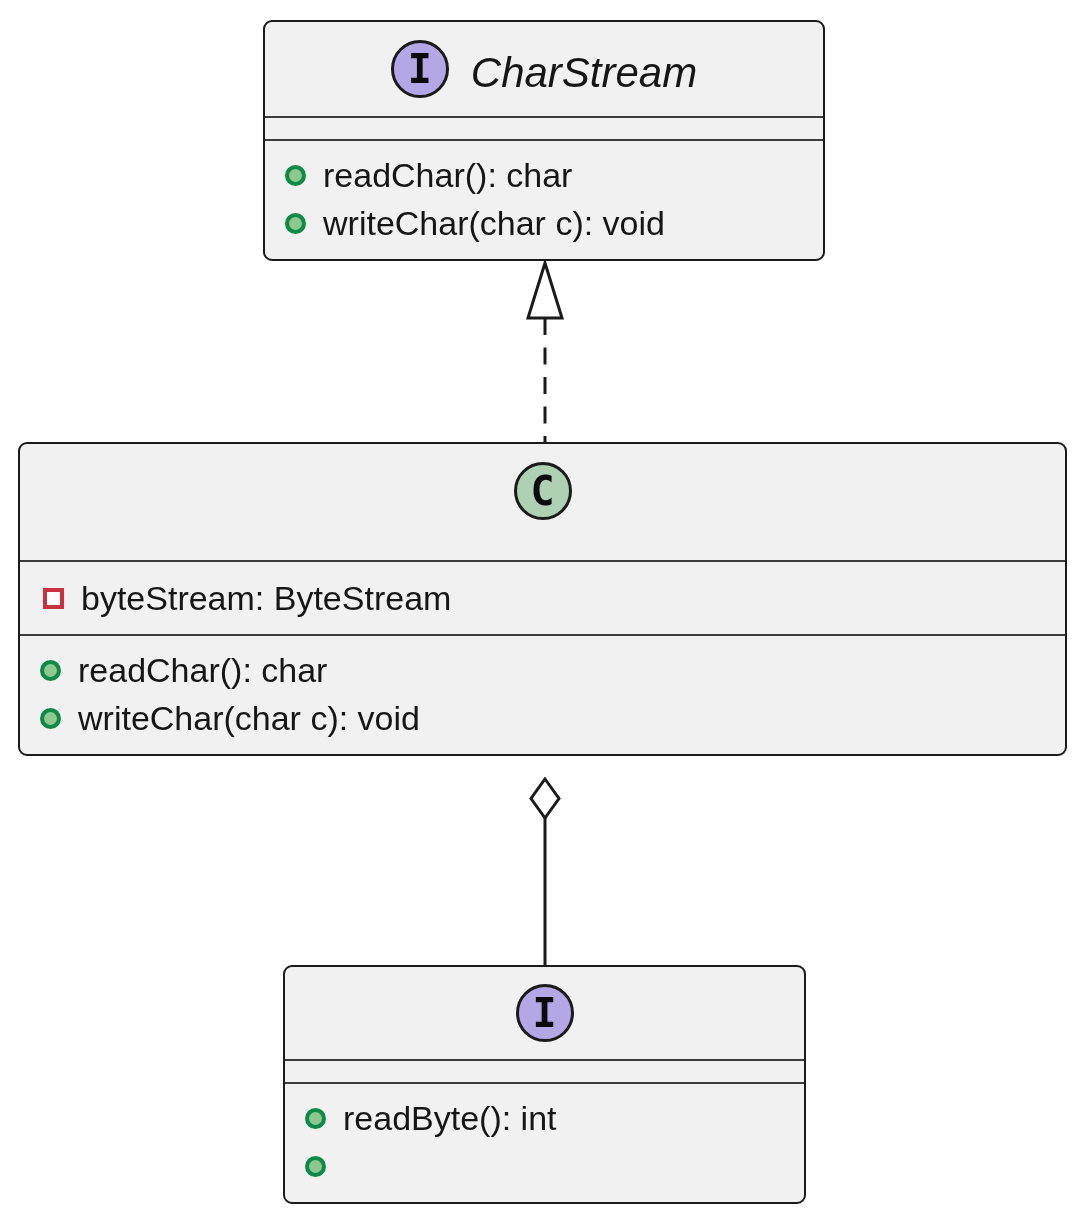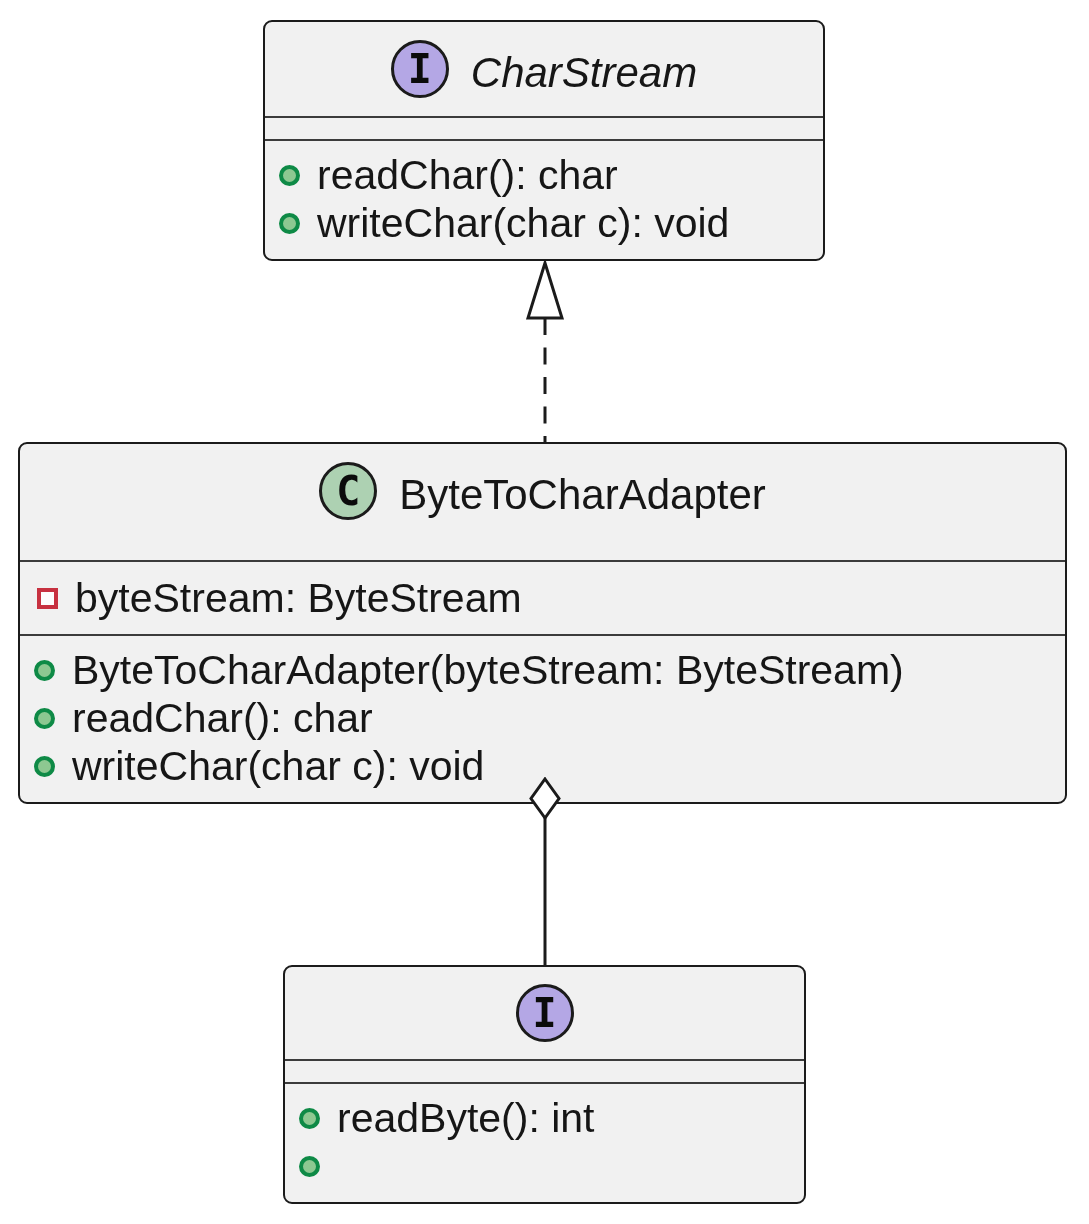--- a/index.html
+++ b/index.html
@@ -49,23 +49,23 @@
   .title-text { font-size: 42px; white-space: nowrap; margin-top: 8px; }
   .interface-name { font-style: italic; }
   .uml-section { border-top: 2px solid #3C3C3C; box-sizing: border-box; }
   .fields-empty { height: 23px; }
   .members { padding: 10px 0 12px 0; }
   .fields-one { padding: 12px 0; margin-top: 22px; }
   .member-row {
     display: flex;
     align-items: center;
     gap: 17px;
-    padding: 0 20px 0 14px;
+    padding: 0 20px 0 20px;
     height: 48px;
-    font-size: 41px;
+    font-size: 34px;
     white-space: nowrap;
   }
   .bullet { flex: none; box-sizing: border-box; }
   .bullet-method {
     width: 21px; height: 21px;
     border-radius: 50%;
     border: 4px solid #0E8A46;
     background: #8DC891;
   }
   .bullet-field {
@@ -100,33 +100,28 @@
   </div>
 
   <svg class="edge" style="left:525px; top:261px;" width="40" height="182" viewBox="0 0 40 182">
     <polygon points="20,2 3,57 37,57" fill="#ffffff" stroke="#1B1B1B" stroke-width="3"></polygon>
     <path d="M20,57 L20,182" stroke="#1B1B1B" stroke-width="3" stroke-dasharray="17 12.5" fill="none"></path>
   </svg>
 
   <div class="uml-class" style="left:18px; top:442px; width:1049px;">
     <div class="uml-title" style="height:94px;">
       <span class="spot spot-class">C</span>
-      <span class="title-text">ByteToCharAdapter</span>
     </div>
     <div class="uml-section fields-one">
       <div class="member-row">
         <span class="bullet bullet-field"></span>
         <span>byteStream: ByteStream</span>
       </div>
     </div>
     <div class="uml-section members">
-      <div class="member-row">
-        <span class="bullet bullet-method"></span>
-        <span>ByteToCharAdapter(byteStream: ByteStream)</span>
-      </div>
       <div class="member-row">
         <span class="bullet bullet-method"></span>
         <span>readChar(): char</span>
       </div>
       <div class="member-row">
         <span class="bullet bullet-method"></span>
         <span>writeChar(char c): void</span>
       </div>
     </div>
   </div>

